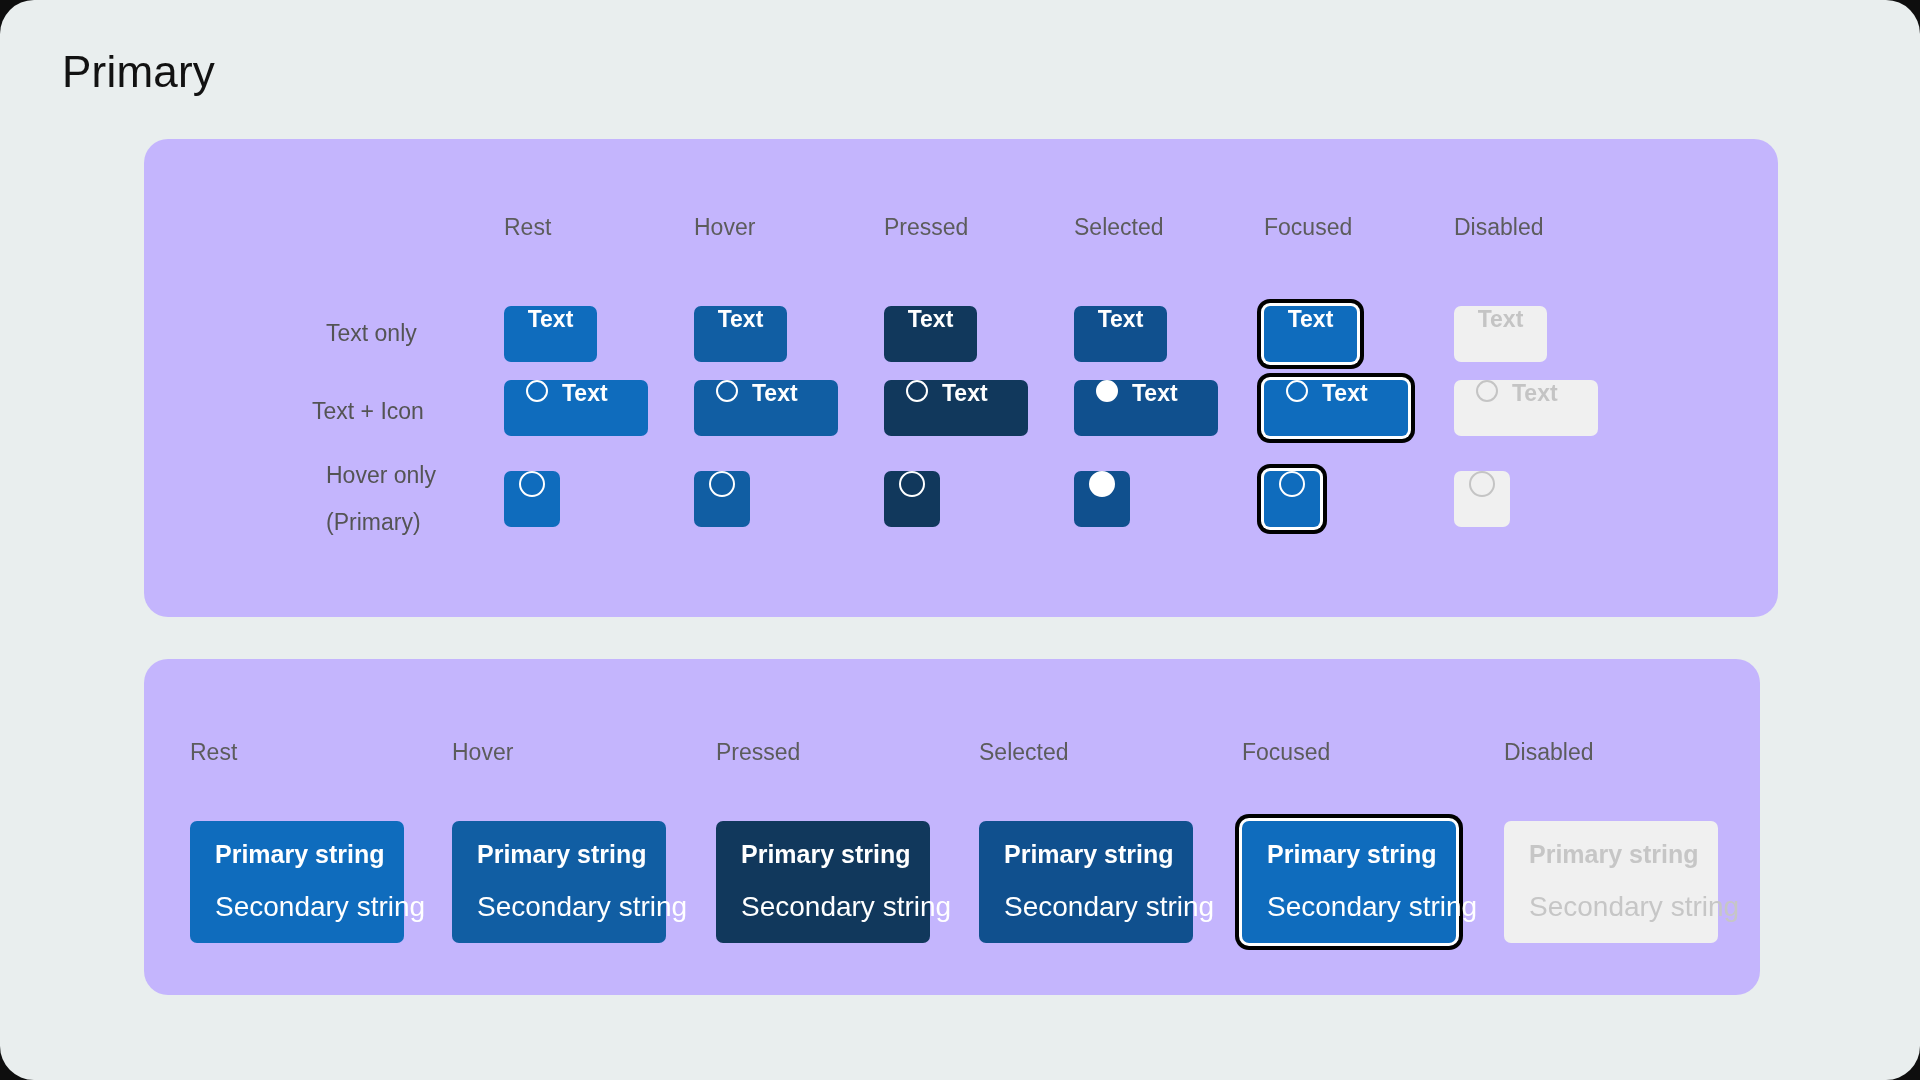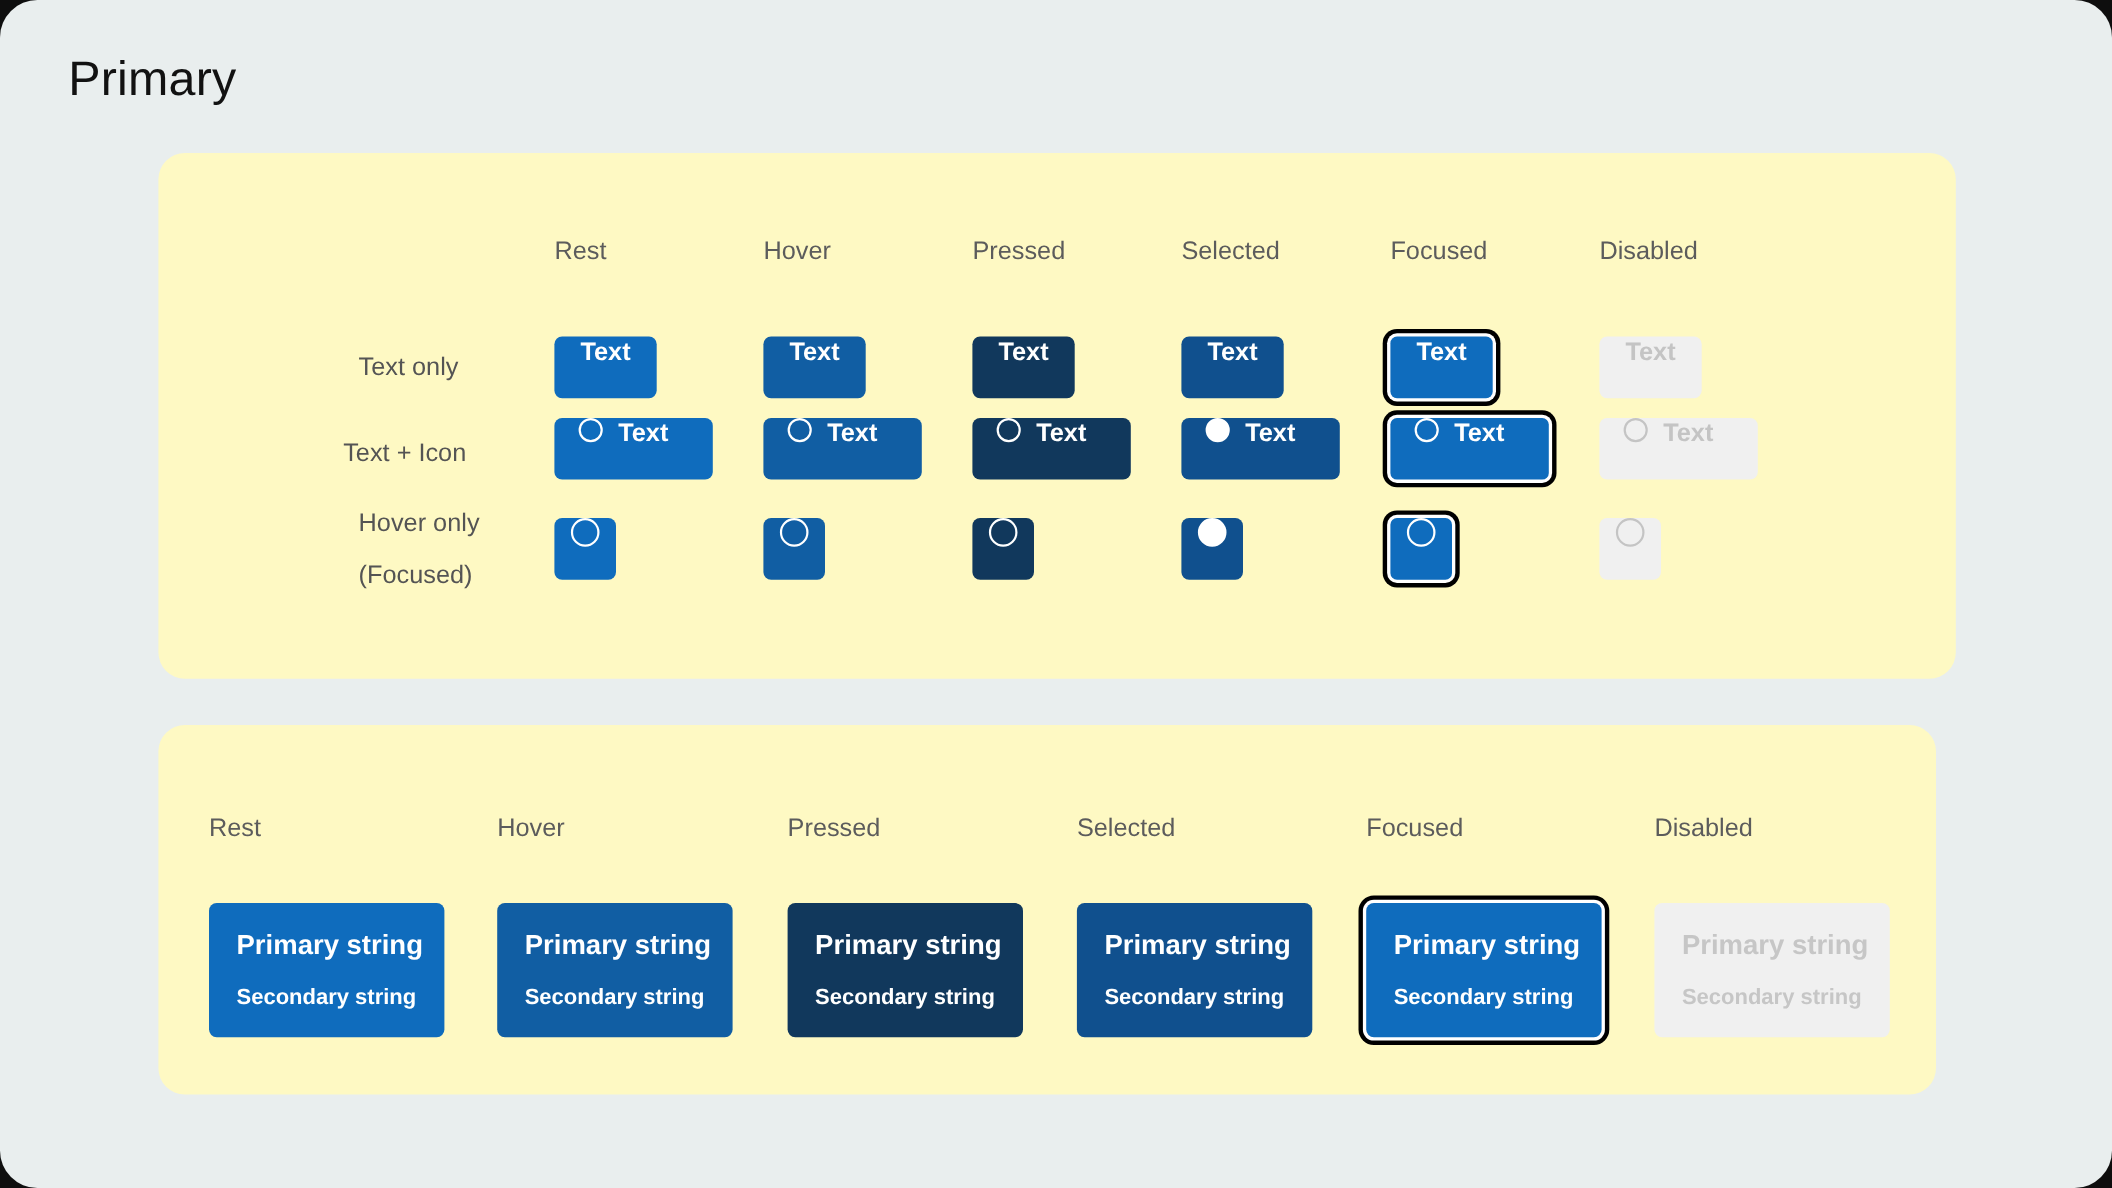--- a/index.html
+++ b/index.html
@@ -35,21 +35,21 @@
     font-size: 44px;
     font-weight: 400;
     color: #121212;
     letter-spacing: 0.2px;
     line-height: 1.2;
   }
 
   
   .card {
     position: absolute;
-    background: #fef9c3;
+    background: #c4b5fd;
     border-radius: 24px;
   }
   .card-states {
     left: 144px;
     top: 139px;
     width: 1634px;
     height: 478px;
   }
   .card-compound {
     left: 144px;
@@ -165,22 +165,22 @@
     text-align: left;
   }
   .btn-compound .primary {
     font-size: 25px;
     font-weight: bold;
     line-height: 1.25;
     white-space: nowrap;
     text-align: center;
   }
   .btn-compound .secondary {
-    font-size: 20px;
-    font-weight: 700;
+    font-size: 28px;
+    font-weight: 400;
     line-height: 1.3;
     margin-top: 19px;
     white-space: nowrap;
   }
   .btn-compound.rest     { background: #0f6cbd; }
   .btn-compound.hover    { background: #115ea3; }
   .btn-compound.pressed  { background: #11385c; }
   .btn-compound.selected { background: #10508e; }
   .btn-compound.focused  {
     background: #0f6cbd;
@@ -251,21 +251,21 @@
     <button class="btn btn-texticon focused" style="left:1120px; top:241px;">
       <span class="circ"></span>
       <span>Text</span>
     </button>
     <button class="btn btn-texticon disabled" style="left:1310px; top:241px;">
       <span class="circ muted"></span>
       <span>Text</span>
     </button>
 
     <div class="row-label" style="left:182px; top:318px;">Hover only</div>
-    <div class="row-label" style="left:182px; top:365px;">(Focused)</div>
+    <div class="row-label" style="left:182px; top:365px;">(Primary)</div>
 
     <button class="btn btn-icononly rest" style="left:360px; top:332px;">
       <span class="circ big"></span>
     </button>
     <button class="btn btn-icononly hover" style="left:550px; top:332px;">
       <span class="circ big"></span>
     </button>
     <button class="btn btn-icononly pressed" style="left:740px; top:332px;">
       <span class="circ big"></span>
     </button>

